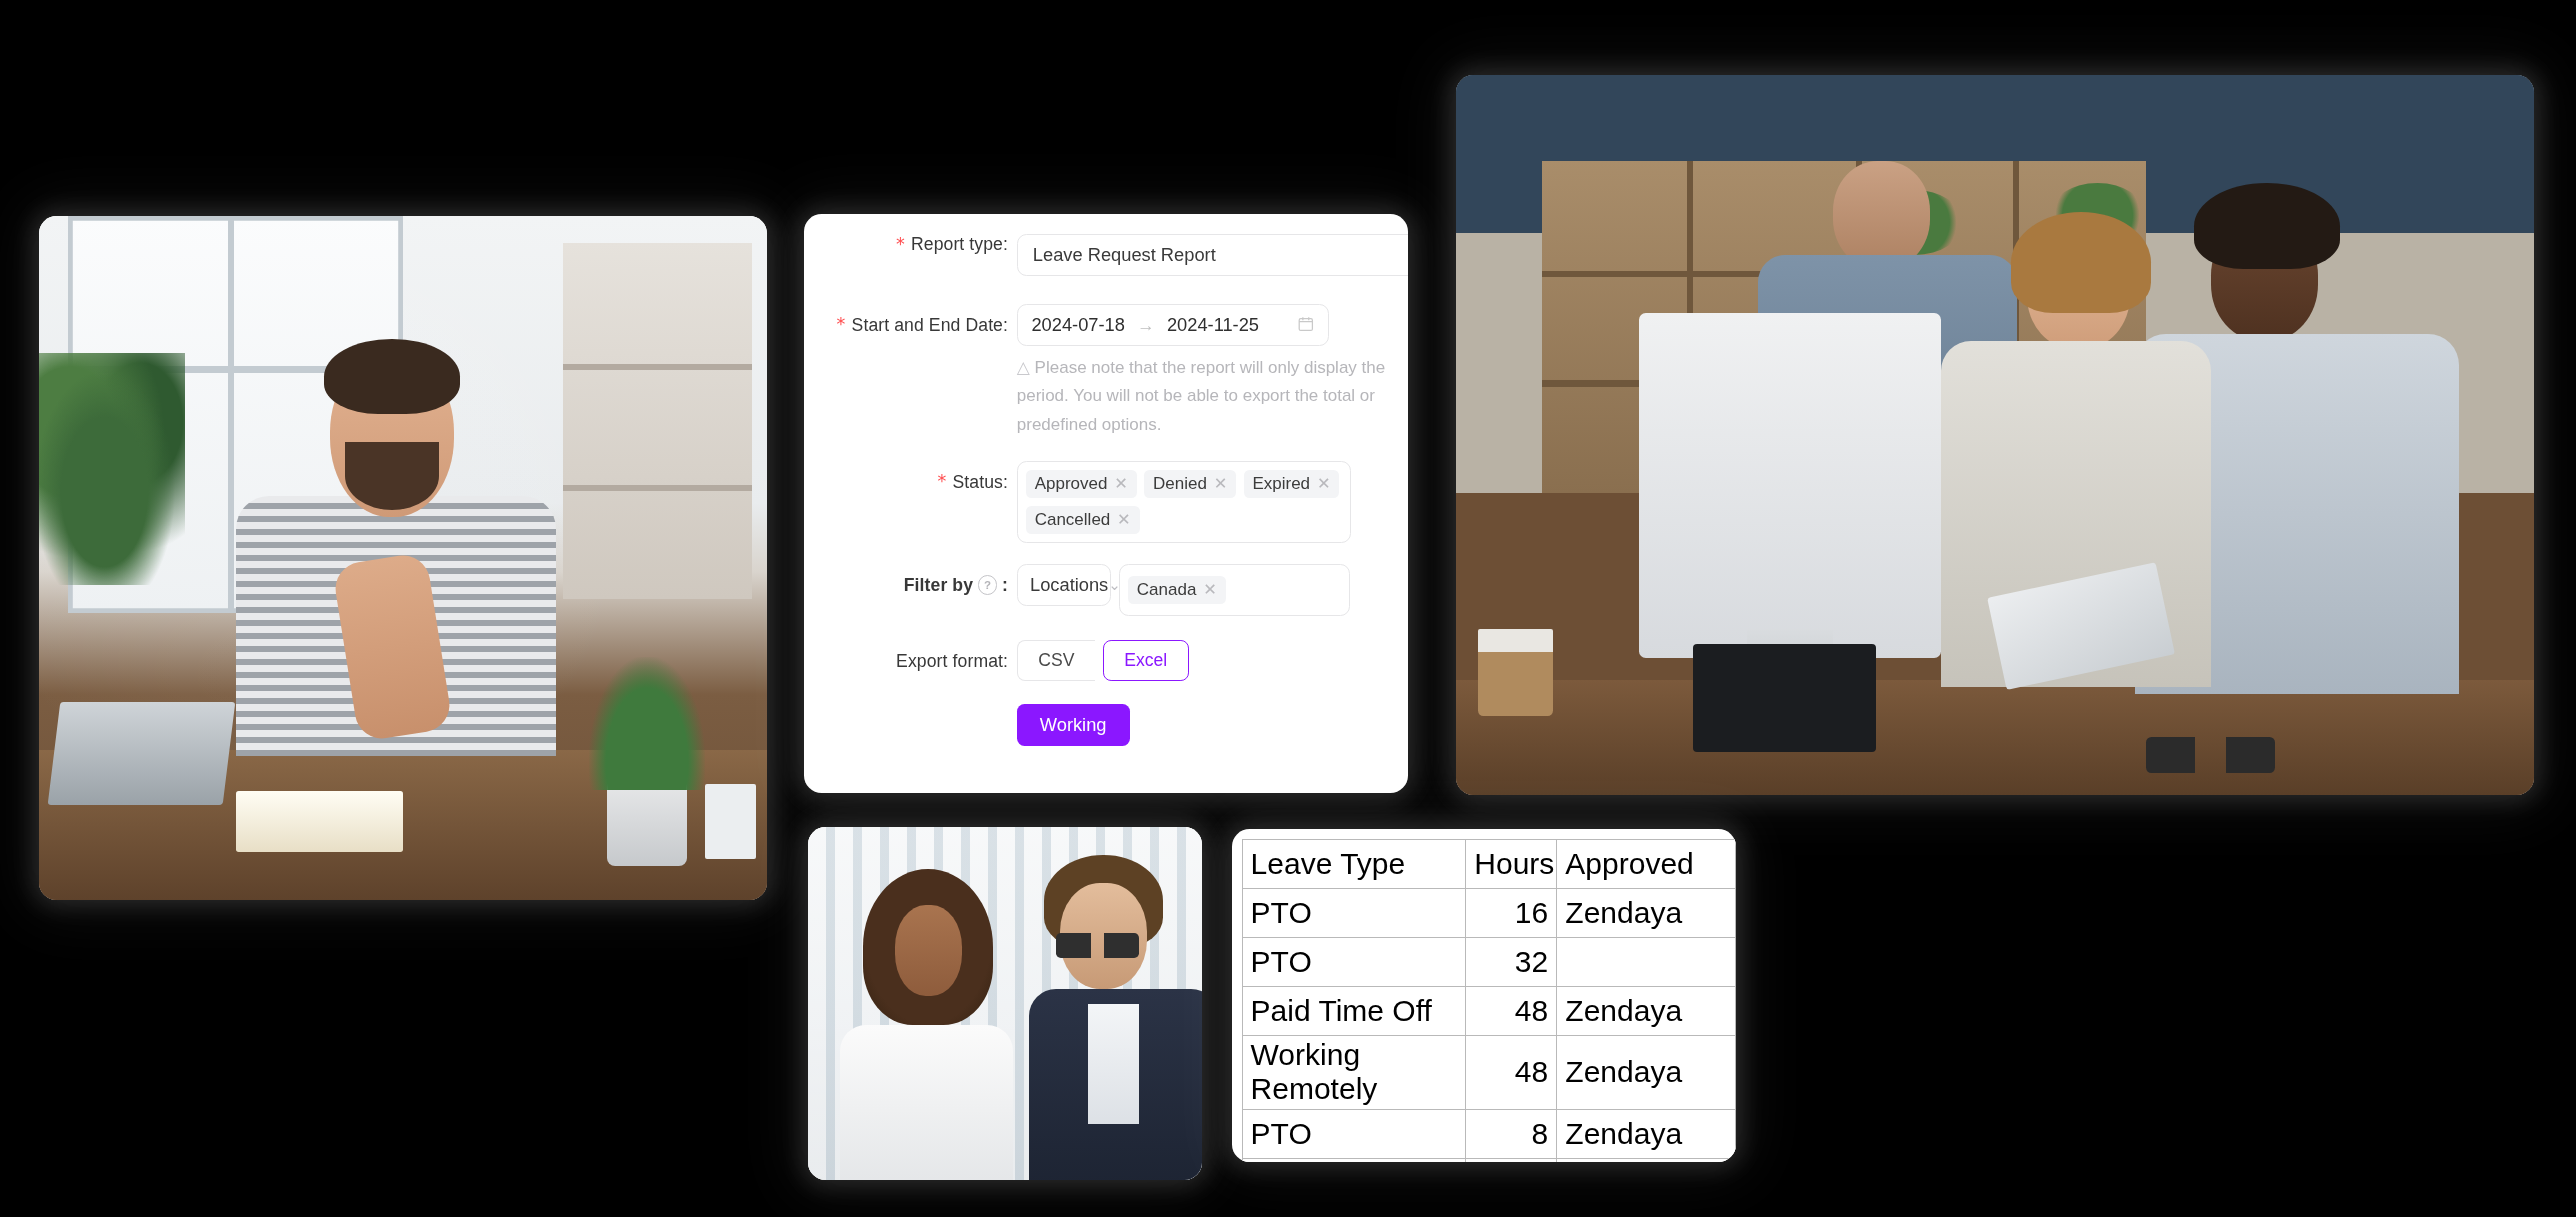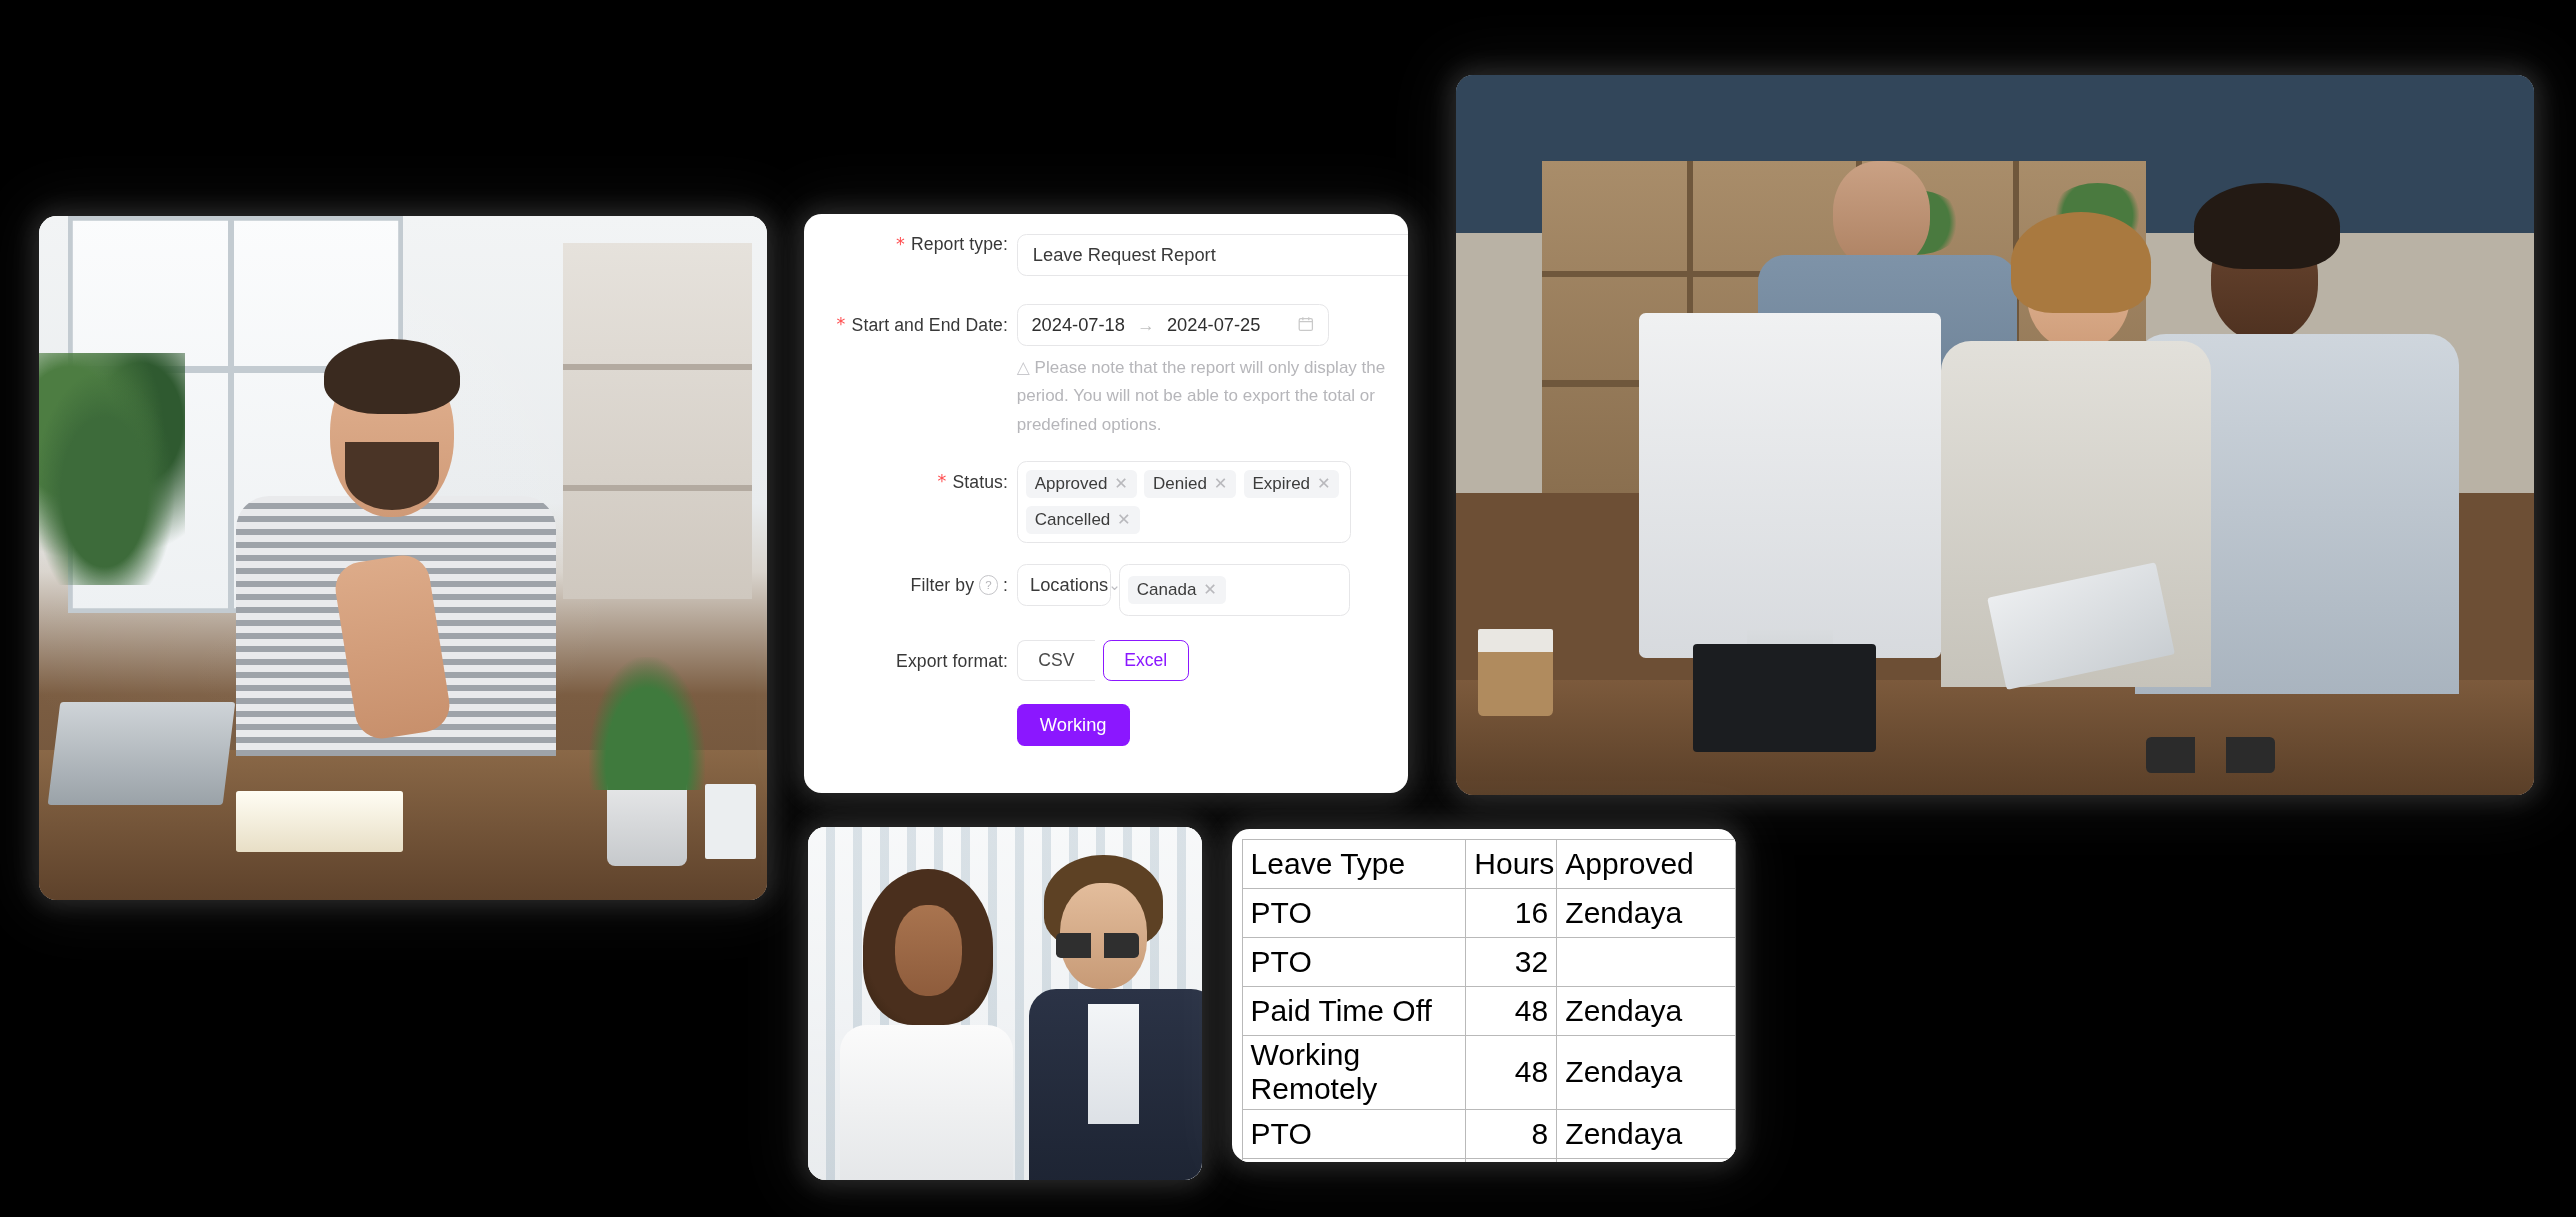--- a/index.html
+++ b/index.html
@@ -236,21 +236,21 @@
 
     <div class="form-row" style="left:0;top:90px;width:679px;">
       <div class="flabel" style="width:204px;height:42px;">
         <span class="req">*</span>
         <span>Start and End Date:</span>
       </div>
       <div style="margin-left:8.8px;width:407px;">
         <div class="field" style="width:312px;height:42px;padding:0 13.6px;gap:12.2px;">
           <span class="date-val">2024-07-18</span>
           <span class="arrow-ico">→</span>
-          <span class="date-val">2024-07-25</span>
+          <span class="date-val">2024-11-25</span>
           <span class="cal-ico" style="margin-left:auto;">
             <svg width="17.6" height="17.6" viewBox="0 0 24 24" fill="none" stroke="#c9c9c9" stroke-width="1.7">
               <rect x="3" y="5" width="18" height="16" rx="2"></rect>
                 <path d="M3 9h18M8 3v4M16 3v4"></path>
             </svg>
           </span>
         </div>
         <div class="note" style="margin-top:7.5px;width:415px;">
           <span style="color:#c9c9cd;">△</span>
           <span>Please note that the report will only display the  period. You will not be able to export the total or  predefined options.</span>
@@ -277,21 +277,21 @@
           <span class="x">✕</span>
         </span>
         <span class="tag">
           <span>Cancelled</span>
           <span class="x">✕</span>
         </span>
       </div>
     </div>
 
     <div class="form-row" style="left:0;top:350px;width:679px;">
-      <div class="flabel" style="width:204px;height:42px;">
+      <div class="flabel" style="width:204px;height:42px;font-weight:bold;">
         <span>Filter by</span>
         <span class="help-ico">?</span>
         <span>:</span>
       </div>
       <div class="field" style="margin-left:8.8px;width:94px;height:42px;">
         <span class="val" style="padding:0 0 0 12.2px;">Locations</span>
         <span class="chev">⌄</span>
       </div>
       <div class="tagbox" style="margin-left:8.1px;width:231px;height:52px;align-content:center;">
         <span class="tag">

